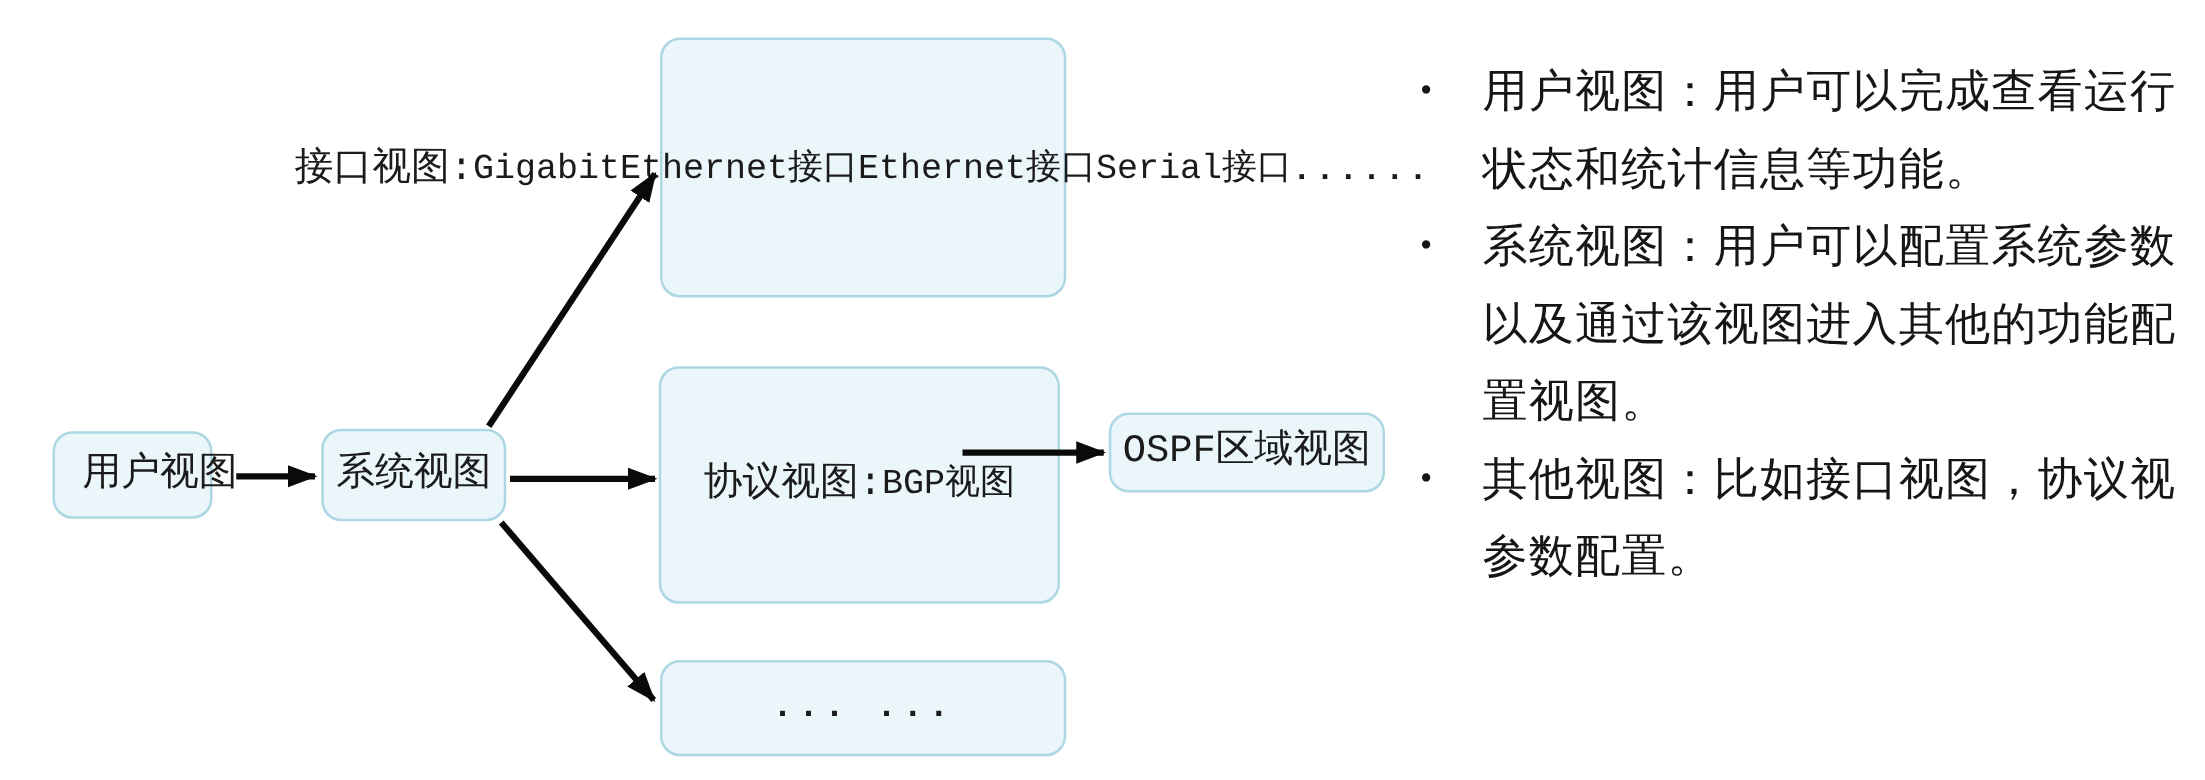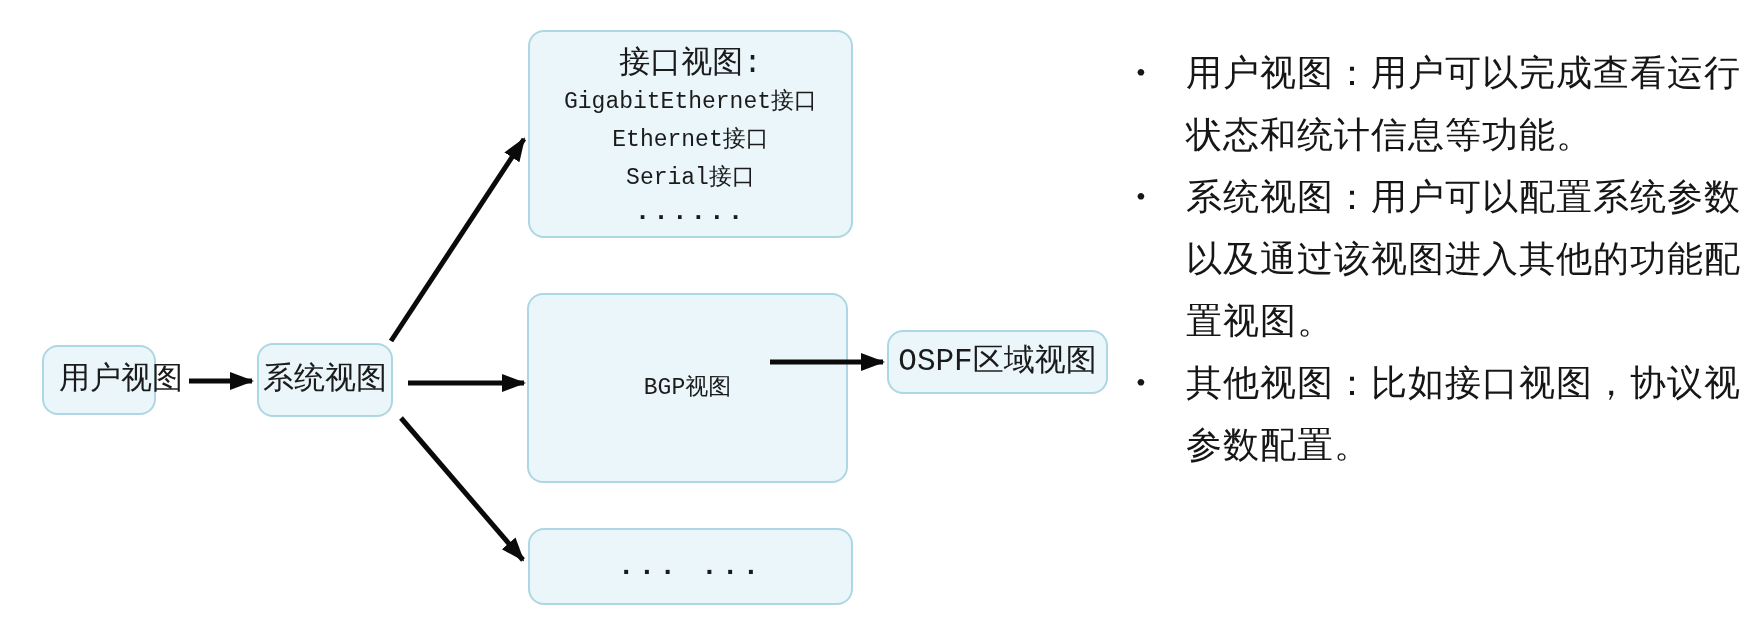--- a/index.html
+++ b/index.html
@@ -12,36 +12,36 @@
     color:#141414;
   }
   
   .node{
     position:absolute;
     box-sizing:border-box;
     background:#eaf6fa;
     border:2px solid #aed7e4;
     border-radius:16px;
     display:flex;
-    flex-direction:column;
+    flex-direction:row;
     align-items:center;
     justify-content:center;
     text-align:center;
     font-family:"Liberation Mono","DejaVu Sans Mono",monospace;
     color:#1b1b1b;
     z-index:2;
   }
-  #user-box   {left:42px;  top:345px; width:114px; height:70px; font-size:31px;padding-left:44px;}
-  #system-box {left:257px; top:343px; width:136px; height:74px; font-size:31px;}
+  #user-box   {left:42px;  top:345px; width:128px; height:70px; font-size:31px;padding-left:44px;}
+  #system-box {left:257px; top:343px; width:148px; height:74px; font-size:31px;}
   #interface-box{left:528px; top:30px;  width:325px; height:208px; padding-top:4px;}
   #protocol-box {left:527px; top:293px; width:321px; height:190px;}
   #ospf-area-box{left:887px; top:330px; width:221px; height:64px; font-size:29px;text-align:center;}
   #other-box  {left:528px; top:528px; width:325px; height:77px;}
   .node-title{font-size:31px; line-height:38px; white-space:nowrap;}
-  .node-line {font-size:23px; line-height:38px; white-space:nowrap;}
+  .node-line {font-size:28px; line-height:38px; white-space:nowrap;}
   #protocol-box .node-title{line-height:42px;}
   #protocol-box .node-line {line-height:42px;}
   .dots{font-weight:bold; letter-spacing:3px; font-size:26px; line-height:30px;}
   #other-box .dots{font-size:28px; letter-spacing:4px;}
   
   #arrows{position:absolute; left:0; top:0; z-index:3; pointer-events:none;}
   
   #bullets{
     position:absolute; left:1128px; top:42px; width:632px;
     font-family:"Liberation Serif","DejaVu Serif",serif;
@@ -84,20 +84,21 @@
 
   <div class="node" id="interface-box">
     <div class="node-title">接口视图:</div>
     <div class="node-line">GigabitEthernet接口</div>
     <div class="node-line">Ethernet接口</div>
     <div class="node-line">Serial接口</div>
     <div class="node-line dots">......</div>
   </div>
 
   <div class="node" id="protocol-box">
+    <div class="node-title">协议视图:</div>
     <div class="node-line">BGP视图</div>
   </div>
 
   <div class="node" id="ospf-area-box">
     <div class="node-title">OSPF区域视图</div>
   </div>
 
   <div class="node" id="other-box">
     <div class="dots">...  ...</div>
   </div>

